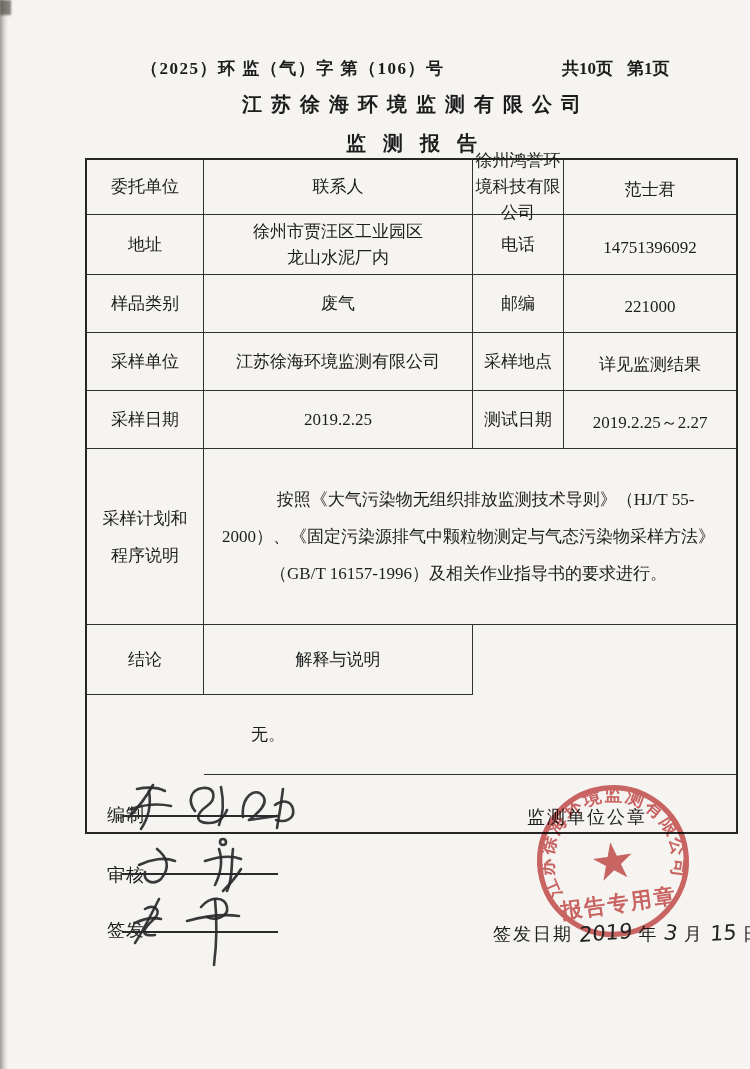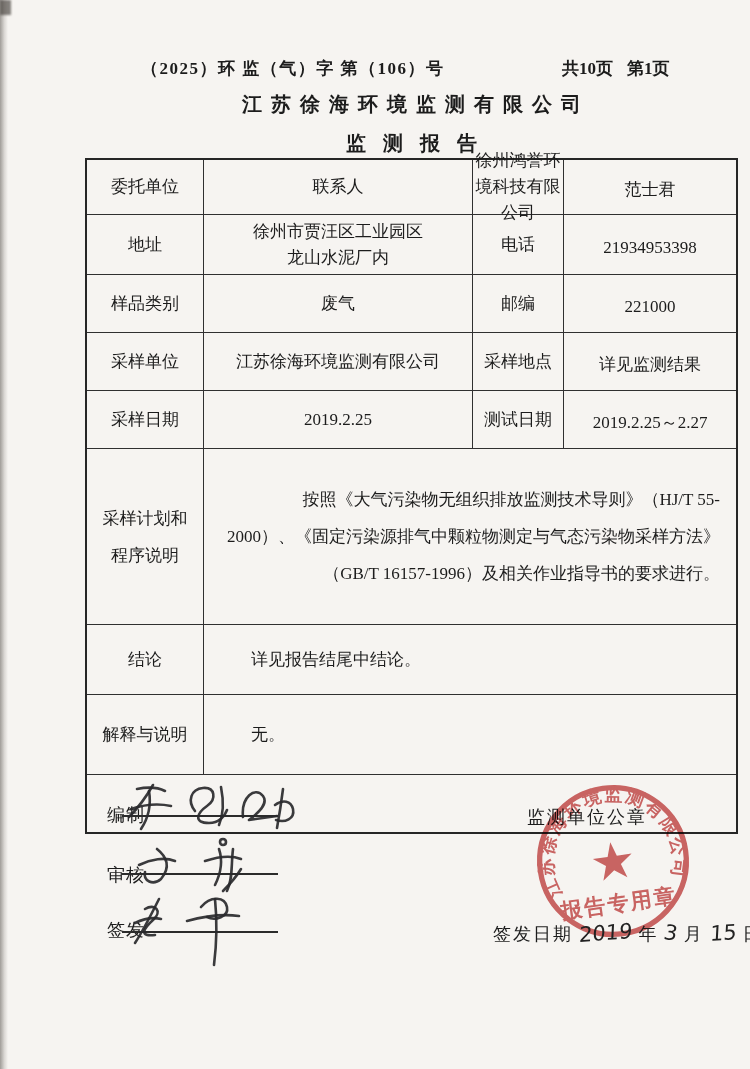--- a/index.html
+++ b/index.html
@@ -25,21 +25,21 @@
   .info-table{position:absolute;left:85px;top:158px;width:653px;height:676px;
     border:2px solid #262626;box-sizing:border-box;
     display:grid;
     grid-template-columns:117px 269px 91px auto;
     grid-template-rows:55px 60px 58px 58px 58px 176px 70px 80px auto;
     background:transparent;}
   .cell{border-right:1.5px solid #303030;border-bottom:1.5px solid #303030;
     display:flex;align-items:center;justify-content:center;text-align:center;
     font-size:17px;line-height:26px;white-space:pre-line;box-sizing:border-box;}
   .cell.lastcol{border-right:none;margin-top:6px;}
-  .cell.merge{grid-column:2 / 5;border-right:none;justify-content:flex-start;text-align:right;}
+  .cell.merge{grid-column:2 / 5;border-right:none;justify-content:flex-start;text-align:center;}
   .cell.merge p{margin:0;padding:0 16px 0 13px;text-indent:2em;line-height:37px;}
   .plan-label{line-height:37px;padding:0 10px;}
   .footer-cell{grid-column:1 / 5;border:none;position:relative;}
 
   .sig-label{position:absolute;left:20px;font-size:18px;letter-spacing:1px;}
   .sig-line{position:absolute;left:35px;width:156px;border-bottom:2px solid #2b2b2b;}
   .sig-svg{position:absolute;}
   .sig-svg path{fill:none;stroke:#29292c;stroke-width:2.6;stroke-linecap:round;stroke-linejoin:round;opacity:.92;}
 
   .seal-caption{position:absolute;left:440px;top:30px;font-size:18px;letter-spacing:2px;}
@@ -75,42 +75,41 @@
 
   <div class="cell">委托单位</div>
   <div class="cell">联系人</div>
   <div class="cell">徐州鸿誉环境科技有限公司</div>
   <div class="cell lastcol">范士君</div>
 
   <div class="cell">地址</div>
   <div class="cell">徐州市贾汪区工业园区
 龙山水泥厂内</div>
   <div class="cell">电话</div>
-  <div class="cell lastcol">21934953398</div>
+  <div class="cell lastcol">14751396092</div>
 
   <div class="cell">样品类别</div>
   <div class="cell">废气</div>
   <div class="cell">邮编</div>
   <div class="cell lastcol">221000</div>
 
   <div class="cell">采样单位</div>
   <div class="cell">江苏徐海环境监测有限公司</div>
   <div class="cell">采样地点</div>
   <div class="cell lastcol">详见监测结果</div>
 
   <div class="cell">采样日期</div>
   <div class="cell">2019.2.25</div>
   <div class="cell">测试日期</div>
   <div class="cell lastcol">2019.2.25～2.27</div>
 
   <div class="cell plan-label">采样计划和程序说明</div>
   <div class="cell merge"><p>按照《大气污染物无组织排放监测技术导则》（HJ/T 55-2000）、《固定污染源排气中颗粒物测定与气态污染物采样方法》（GB/T 16157-1996）及相关作业指导书的要求进行。</p></div>
 
   <div class="cell">结论</div>
-  <div class="cell merge"><p>详见报告结尾中结论。</p></div>
 
   <div class="cell">解释与说明</div>
   <div class="cell merge"><p>无。</p></div>
 
   <div class="footer-cell">
 
     <div class="sig-label" style="top:28px;">编制</div>
     <div class="sig-line" style="top:40px;"></div>
     <svg class="sig-svg" style="left:38px;top:0px;" width="180" height="62" viewBox="0 0 180 62">
       <path d="M28,10 C20,24 10,36 4,42"></path>

